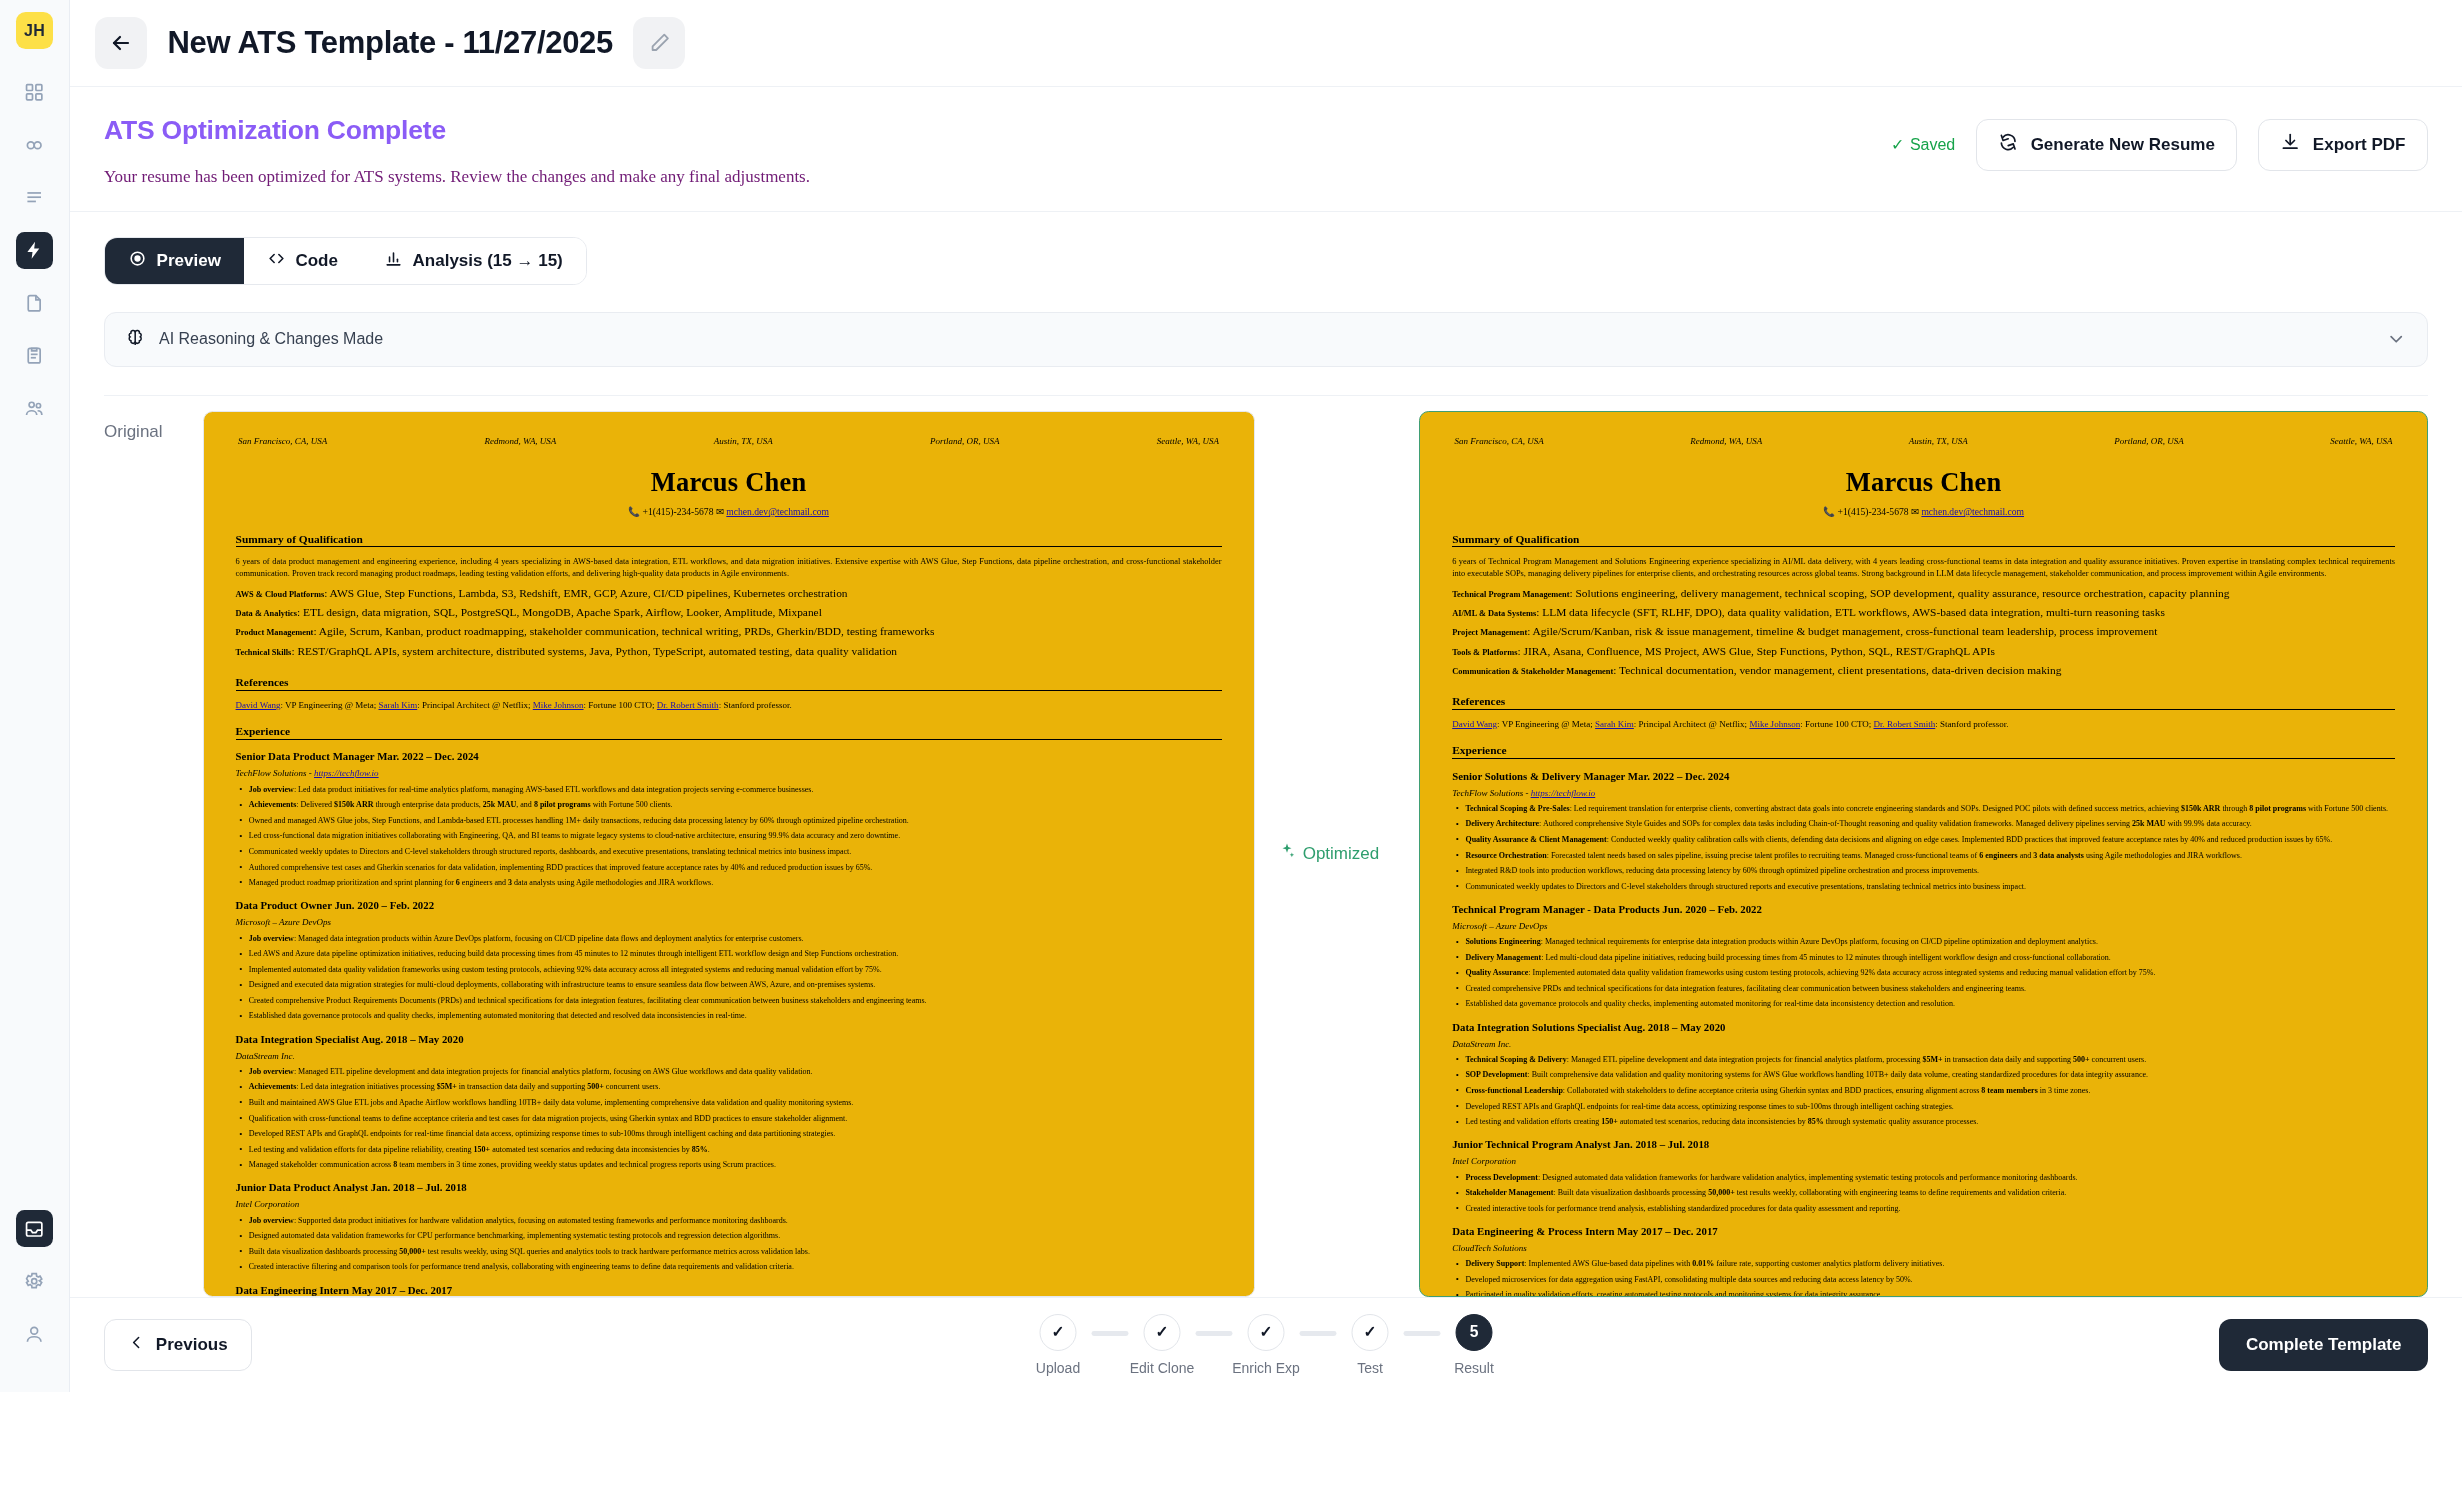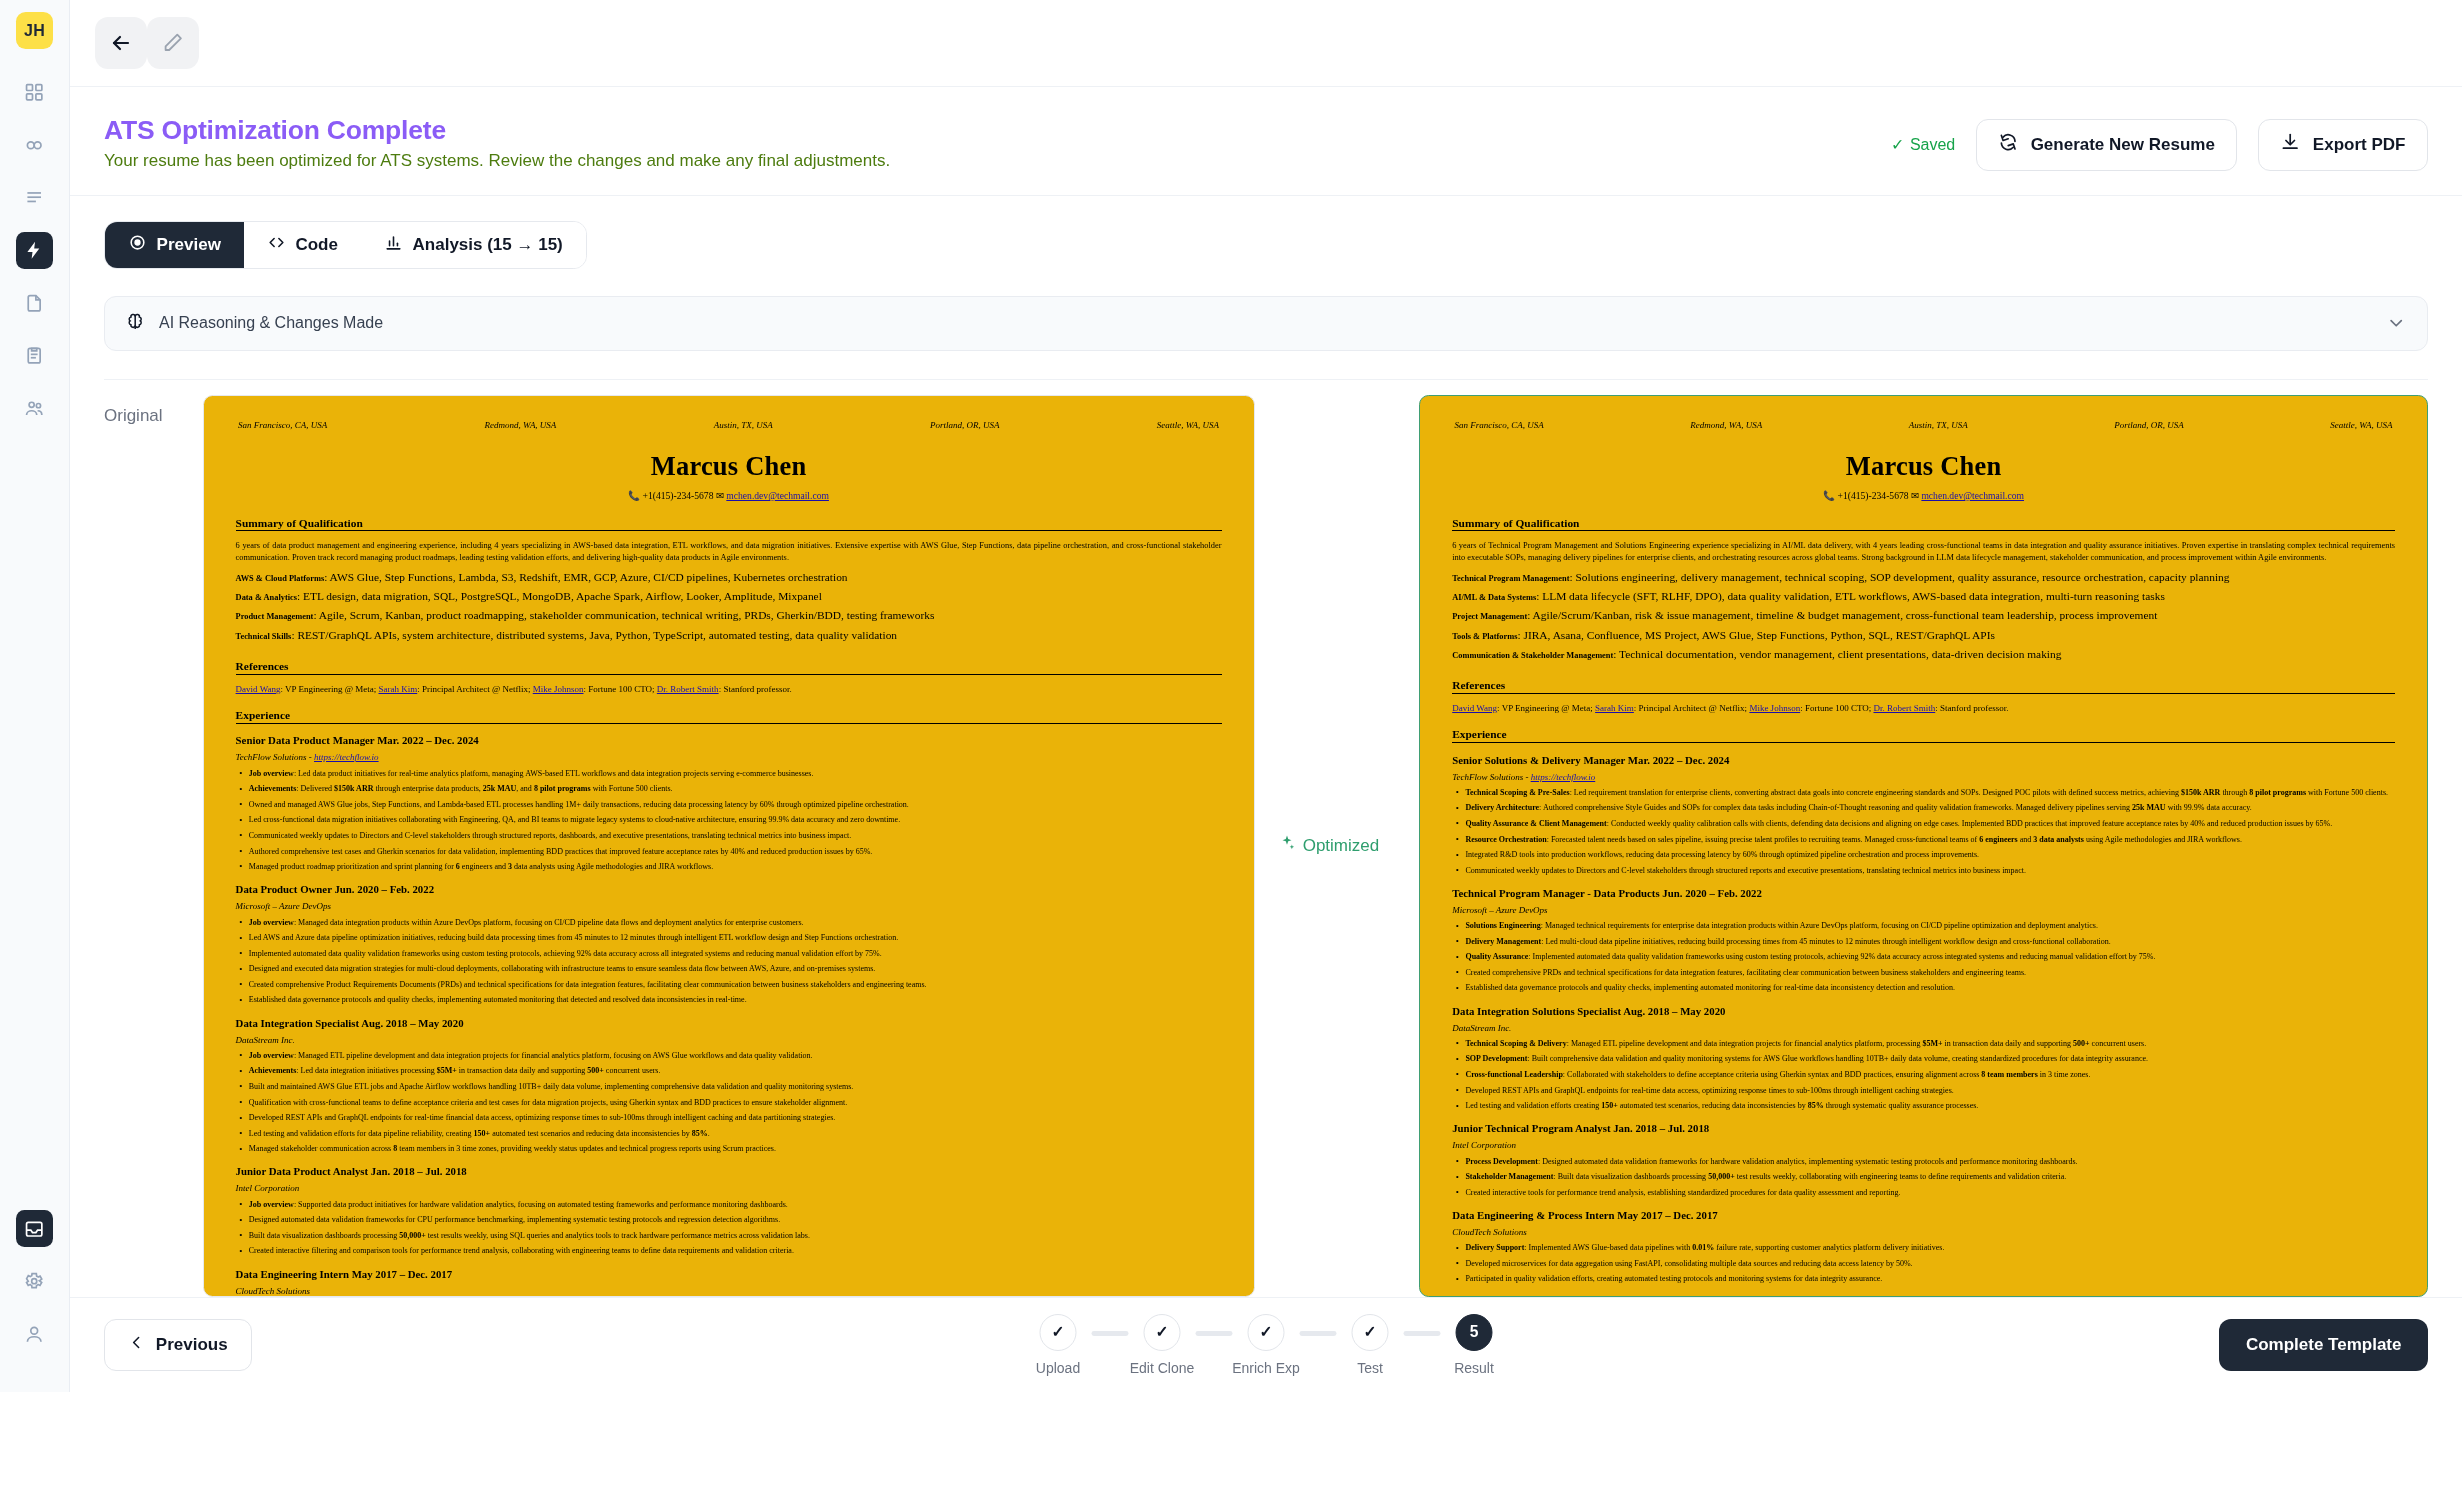--- a/index.html
+++ b/index.html
@@ -68,21 +68,21 @@
 
   
   .headsec {
     padding: 28px 34px 24px 34px;
     border-bottom: 1.2px solid #eef1f5;
     background: #fff;
   }
   .headrow { display: flex; align-items: flex-start; }
   .headleft { flex: 1 1 auto; }
   .page-title { font-size: 26.5px; font-weight: 700; color: #8b5cf6; letter-spacing: -0.2px; }
-  .page-sub { font-size: 17px; color: #4d7c0f; margin-top: 5px; }
+  .page-sub { font-size: 17px; color: #701a75; margin-top: 21px; font-family: Liberation Serif, serif; }
   .headright { display: flex; align-items: center; gap: 20.4px; padding-top: 3.6px; }
   .saved { font-size: 16px; color: #16a34a; display: flex; align-items: center; gap: 5.4px; }
   .btn {
     height: 52px; border-radius: 12px; border: 1.2px solid #e2e5ea;
     background: #fff; color: #111827; font-size: 17px; font-weight: 600;
     display: flex; align-items: center; gap: 12px; padding: 0 21.6px; cursor: pointer;
     font-family: "Liberation Sans", sans-serif; white-space: nowrap;
   }
   .btn svg { width: 20.4px; height: 20.4px; }
 
@@ -279,20 +279,21 @@
 
   <div class="main">
 
     <div class="topbar">
       <button class="icon-btn">
         <svg viewBox="0 0 24 24" fill="none" stroke="currentColor" stroke-width="2.2" stroke-linecap="round" stroke-linejoin="round">
             <line x1="19" y1="12" x2="5" y2="12"></line>
             <polyline points="11 18 5 12 11 6"></polyline>
           </svg>
       </button>
+      <div class="doc-title">New ATS Template - 11/27/2025</div>
       <button class="edit-btn">
         <svg viewBox="0 0 24 24" fill="none" stroke="currentColor" stroke-width="2" stroke-linecap="round" stroke-linejoin="round">
             <path d="M17 3l4 4L8 20H4v-4L17 3z"></path>
           </svg>
       </button>
     </div>
 
     <div class="headsec">
       <div class="headrow">
         <div class="headleft">

